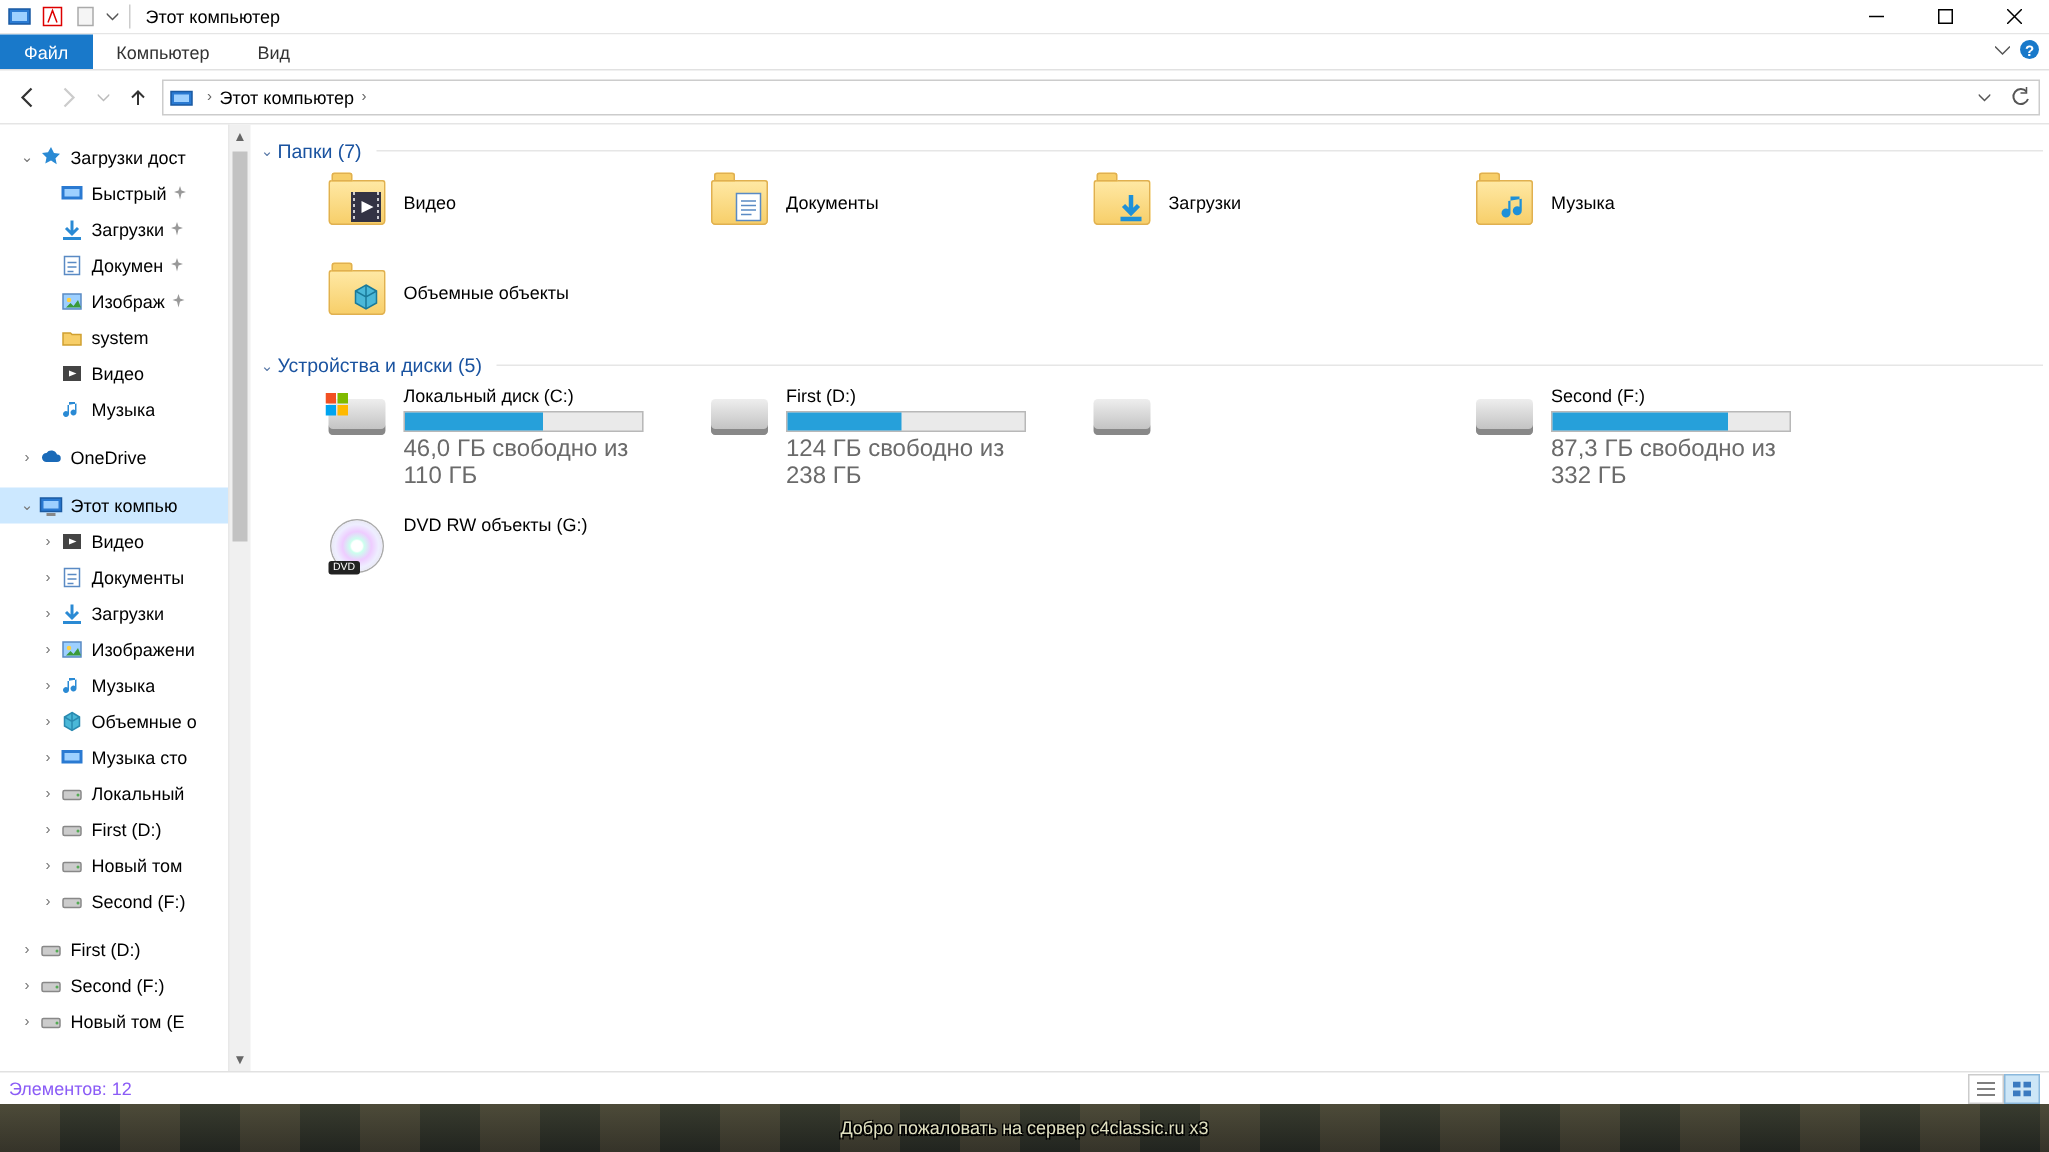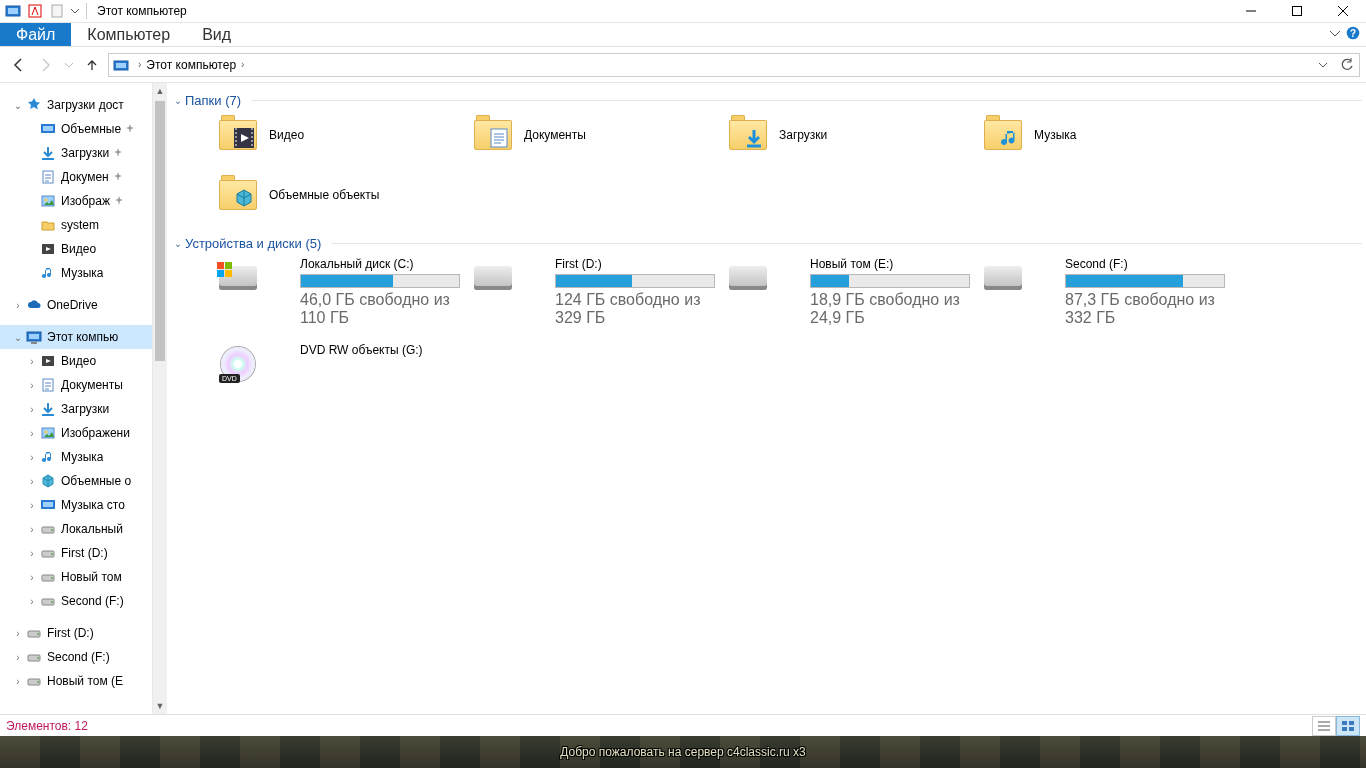--- a/index.html
+++ b/index.html
@@ -10,21 +10,21 @@
 .titlebar .qat { display: flex; align-items: center; gap: 0; padding-left: 2px; }
 .titlebar .qat-item { width: 22px; height: 22px; display: flex; align-items: center; justify-content: center; }
 .titlebar .title-text { font-size: 12px; color: #000; padding-left: 6px; }
 .titlebar .spacer { flex: 1; }
 .titlebar .win-controls { display: flex; }
 .titlebar .win-btn { width: 46px; height: 23px; display: flex; align-items: center; justify-content: center; }
 .titlebar .win-btn svg { width: 10px; height: 10px; }
 
 
 .ribbon { height: 24px; display: flex; align-items: stretch; background: #fff; border-bottom: 1px solid #e1e1e1; position: relative; }
-.ribbon .tab { padding: 0 16px; font-size: 16px; display: flex; align-items: center; cursor: default; }
+.ribbon .tab { padding: 0 16px; font-size: 12px; display: flex; align-items: center; cursor: default; }
 .ribbon .tab.file { background: #1979ca; color: #fff; }
 .ribbon .tab:not(.file) { color: #333; }
 .ribbon .help-chev { position: absolute; right: 6px; top: 3px; display: flex; gap: 6px; align-items: center; }
 
 
 .navrow { height: 36px; display: flex; align-items: center; padding: 4px 6px; gap: 4px; border-bottom: 1px solid #e5e5e5; }
 .nav-btn { width: 24px; height: 24px; display: flex; align-items: center; justify-content: center; color: #666; }
 .nav-btn.disabled { color: #bbb; }
 .addressbox { flex: 1; height: 24px; border: 1px solid #ccc; display: flex; align-items: center; padding: 0 0 0 2px; font-size: 12px; background: #fff; }
 .addressbox .addr-icon { width: 20px; height: 20px; display: flex; align-items: center; justify-content: center; margin-right: 2px; }
@@ -59,30 +59,30 @@
 .group-header { display: flex; align-items: center; font-size: 13px; color: #1a53a0; padding: 4px 0 6px 0; cursor: default; }
 .group-header .chev { width: 14px; text-align: center; font-size: 10px; color: #5a7aa8; }
 .group-header .line { flex: 1; height: 1px; background: #e6e6e6; margin-left: 10px; }
 
 .tile-grid { display: grid; grid-template-columns: repeat(4, 255px); column-gap: 0; row-gap: 18px; padding: 0 0 16px 46px; }
 .tile-folder { display: flex; align-items: center; height: 42px; }
 .tile-folder .big-ico { width: 42px; height: 42px; margin-right: 10px; display: flex; align-items: center; justify-content: center; position: relative; }
 .tile-folder .name { font-size: 12px; color: #000; }
 
 .drive-grid { display: grid; grid-template-columns: repeat(4, 255px); column-gap: 0; row-gap: 16px; padding: 0 0 16px 46px; }
-.tile-drive { display: flex; align-items: flex-start; gap: 31px; }
+.tile-drive { display: flex; align-items: flex-start; }
 .tile-drive .big-ico { width: 42px; height: 42px; margin-right: 10px; display: flex; align-items: center; justify-content: center; }
 .drive-info { display: flex; flex-direction: column; gap: 3px; width: 160px; }
 .drive-name { font-size: 12px; color: #000; }
 .drive-bar { width: 160px; height: 14px; border: 1px solid #b8b8b8; background: #eaeaea; position: relative; }
 .drive-bar .fill { position: absolute; left: 0; top: 0; bottom: 0; background: #26a0da; }
 .drive-sub { font-size: 16px; color: #6a6a6a; }
 
 
-.statusbar { height: 22px; border-top: 1px solid #e1e1e1; display: flex; align-items: center; font-size: 12px; padding: 0 6px; color: #be185d; }
+.statusbar { height: 22px; border-top: 1px solid #e1e1e1; display: flex; align-items: center; font-size: 12px; padding: 0 6px; color: #8b5cf6; }
 .statusbar .sp { flex: 1; }
 .statusbar .view-toggle { display: flex; gap: 0; }
 .statusbar .vt { width: 24px; height: 20px; border: 1px solid #ccc; display: flex; align-items: center; justify-content: center; font-size: 11px; color: #555; }
 .statusbar .vt.active { background: #cde6f7; border-color: #8ab8dc; }
 
 
 .game-strip { height: 32px; background: linear-gradient(to bottom, #3a4a3a, #1a2a1a); position: relative; overflow: hidden; }
 .game-strip::before { content: ""; position: absolute; inset: 0; background:
   repeating-linear-gradient(90deg, rgba(80,60,40,0.5) 0 40px, rgba(40,30,20,0.5) 40px 80px),
   linear-gradient(to bottom, #4a5a4a, #1a2a2a); }
@@ -225,21 +225,21 @@
         <span class="label">Загрузки дост</span>
       </div>
       <div class="tree-row indent2">
         <span class="exp blank">›</span>
         <span class="ico">
           <svg width="16" height="16">
             <rect x="1" y="3" width="14" height="9" fill="#2a7ad2"></rect>
             <rect x="3" y="5" width="10" height="5" fill="#9dd0ff"></rect>
           </svg>
         </span>
-        <span class="label">Объемные </span>
+        <span class="label">Быстрый </span>
         <span class="pin">
           <svg width="10" height="10">
             <path d="M5 0l1 3 3 1-3 1-1 4-1-4-3-1 3-1z" fill="#999"></path>
           </svg>
         </span>
       </div>
       <div class="tree-row indent2">
         <span class="exp blank">›</span>
         <span class="ico">
           <svg width="16" height="16">
@@ -585,34 +585,27 @@
         </div>
         <div class="tile-drive">
           <div class="big-ico">
             <div class="drive-shape"></div>
           </div>
   <div class="drive-info">
     <div class="drive-name">First (D:)</div>
     <div class="drive-bar">
               <div class="fill" style="width:48%"></div>
             </div>
-            <div class="drive-sub">124 ГБ свободно из 329 ГБ</div>
+            <div class="drive-sub">124 ГБ свободно из 238 ГБ</div>
   </div>
         </div>
         <div class="tile-drive">
           <div class="big-ico">
             <div class="drive-shape"></div>
           </div>
-  <div class="drive-info">
-    <div class="drive-name">Новый том (E:)</div>
-    <div class="drive-bar">
-              <div class="fill" style="width:24%"></div>
-            </div>
-            <div class="drive-sub">18,9 ГБ свободно из 24,9 ГБ</div>
-  </div>
         </div>
         <div class="tile-drive">
           <div class="big-ico">
             <div class="drive-shape"></div>
           </div>
   <div class="drive-info">
     <div class="drive-name">Second (F:)</div>
     <div class="drive-bar">
               <div class="fill" style="width:74%"></div>
             </div>

